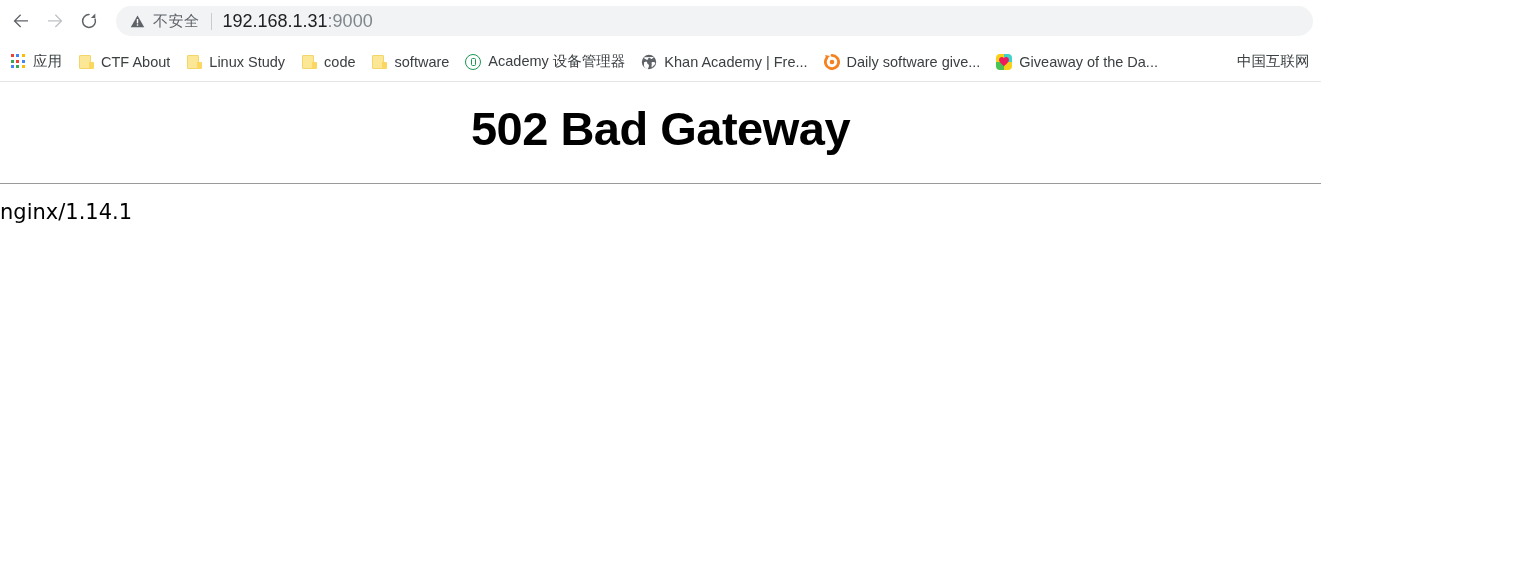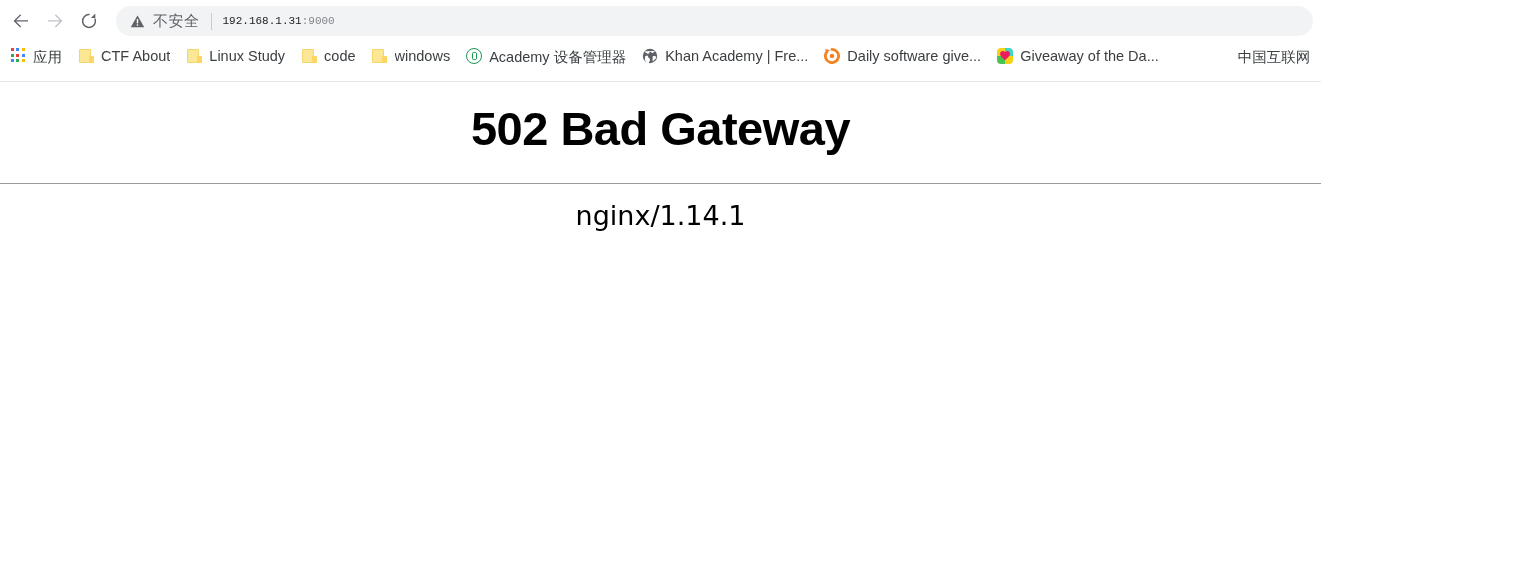--- a/index.html
+++ b/index.html
@@ -75,45 +75,44 @@
     flex: 0 0 auto;
   }
   .omni-sep {
     width: 1px;
     height: 17px;
     background: #c8ccd0;
     margin: 0 11px;
     flex: 0 0 auto;
   }
   .omni-url {
-    font-size: 11px;
+    font-size: 18px;
     color: #202124;
     white-space: nowrap;
     overflow: hidden;
     text-overflow: ellipsis;
-    font-family: Liberation Mono, monospace;
   }
   .omni-url .port { color: #80868b; }
 
   
   .bookmarks {
     height: 40px;
     min-height: 40px;
     background: #ffffff;
     border-bottom: 1px solid #e6e6e6;
     display: flex;
     align-items: center;
     padding: 0 4px 0 2px;
     box-sizing: border-box;
     overflow: hidden;
     white-space: nowrap;
   }
   .bm {
     display: flex;
-    align-items: flex-start;
+    align-items: center;
     height: 28px;
     padding: 0 8px;
     border-radius: 4px;
     flex: 0 0 auto;
     cursor: pointer;
     max-width: 230px;
   }
   .bm-ico {
     width: 16px;
     height: 16px;
@@ -216,23 +215,22 @@
   }
   .err-rule {
     border: 0;
     border-top: 1px solid #9a9a9a;
     margin: 27px 0 0 0;
     height: 0;
   }
   .err-sub {
     margin: 0;
     padding-top: 16px;
-    text-align: center;
     font-family: "DejaVu Sans", "Liberation Sans", sans-serif;
-    font-size: 27px;
+    font-size: 21px;
     color: #000000;
   }
 </style>
 </head>
 <body>
 
 <div class="browser">
 
   <div class="toolbar">
 
@@ -325,21 +323,21 @@
       <span class="bm-label">code</span>
     </div>
 
     <div class="bm">
       <span class="bm-ico">
         <span class="folder-ico">
             <span class="body"></span>
             <span class="tab"></span>
           </span>
       </span>
-      <span class="bm-label">windows</span>
+      <span class="bm-label">software</span>
     </div>
 
     <div class="bm">
       <span class="bm-ico">
         <span class="android-ico">
             <i></i>
           </span>
       </span>
       <span class="bm-label">Academy 设备管理器</span>
     </div>

